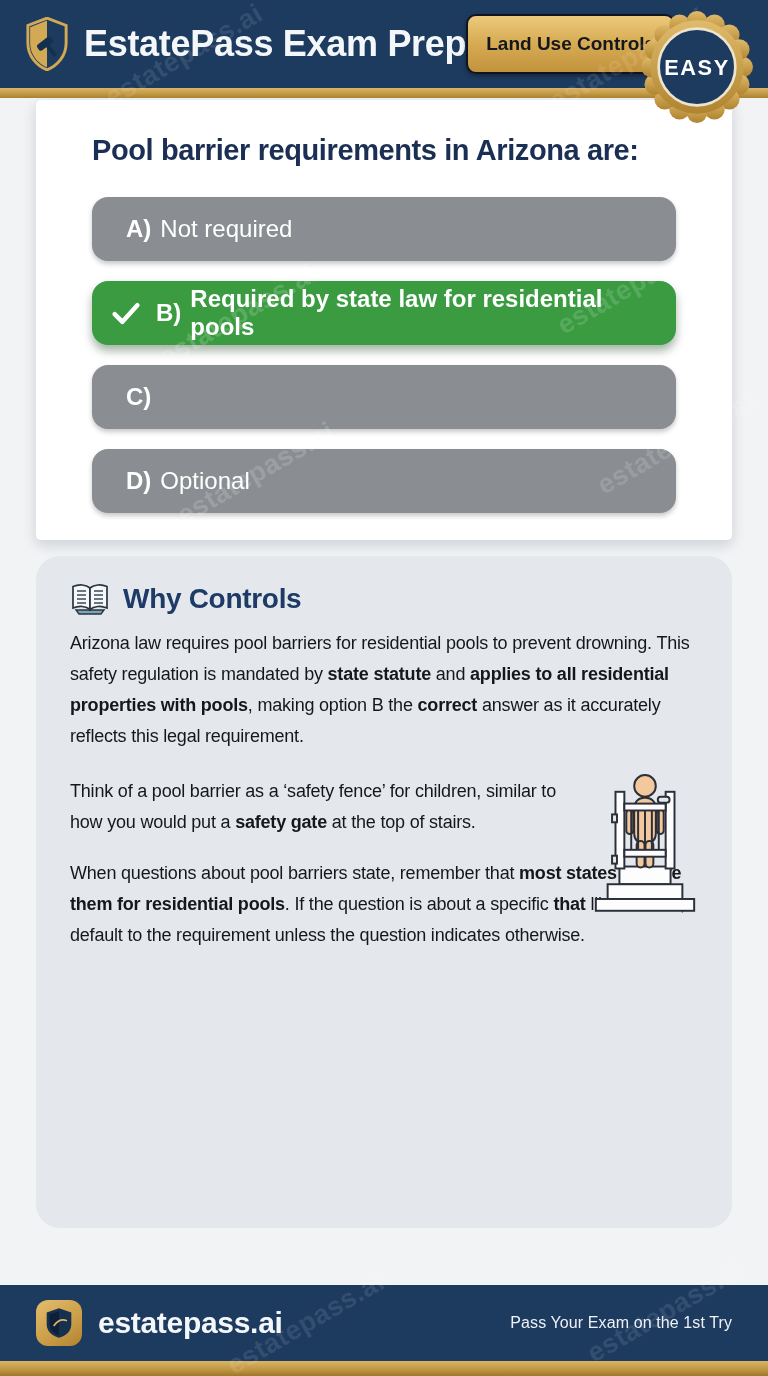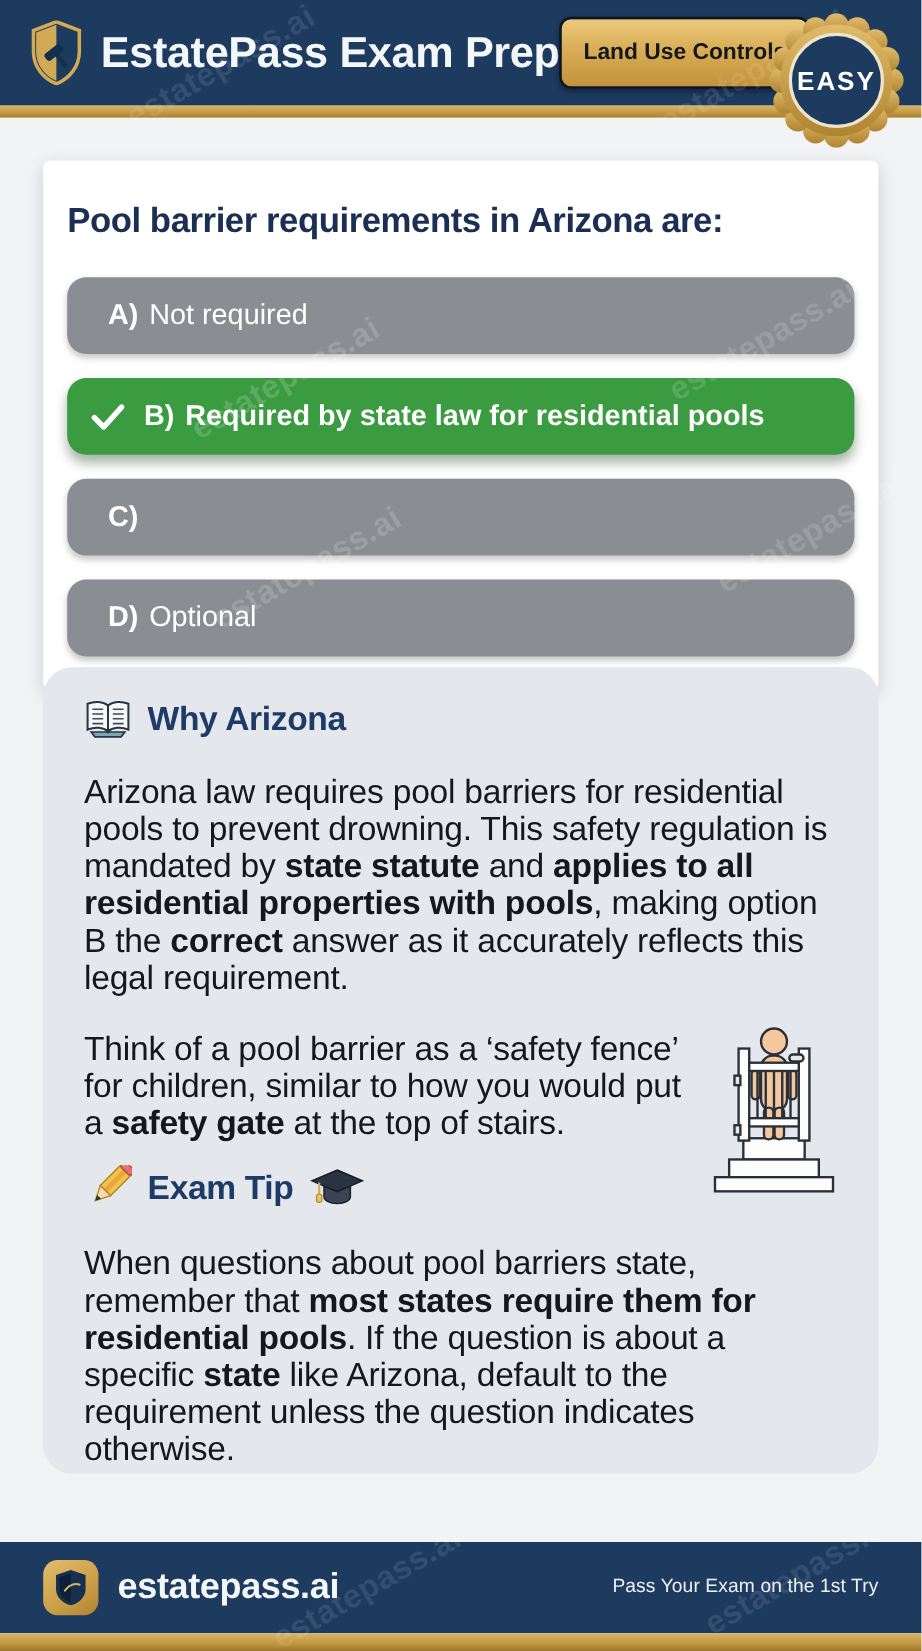--- a/index.html
+++ b/index.html
@@ -34,21 +34,21 @@
     color:#14171d; font-size:19px; font-weight:bold; white-space:nowrap;
     box-shadow:0 2px 4px rgba(0,0,0,.35);
   }
   .seal { position:absolute; right:14px; top:10px; width:114px; height:114px; z-index:6; }
 
   
   .card {
     position:absolute; left:36px; top:100px; width:696px; height:440px;
     background:#ffffff; border-radius:5px;
     box-shadow:0 5px 14px rgba(20,30,50,.16);
-    padding:34px 20px 28px; z-index:1;margin-top:34px;
+    padding:34px 56px 28px; z-index:1;
   }
   .q-title {
     color:#1b2f55; font-size:29px; font-weight:bold; letter-spacing:-0.4px;
     margin-bottom:30px;
   }
   .option {
     height:64px; border-radius:16px; background:#8a8d91;
     display:flex; align-items:center; padding:0 20px 0 34px;
     color:#ffffff; font-size:24px; margin-bottom:20px;
     box-shadow:0 3px 5px rgba(0,0,0,.22);
@@ -66,22 +66,22 @@
   .explain {
     position:absolute; left:36px; top:556px; width:696px; height:672px;
     background:#e4e8ec; border-radius:24px; padding:26px 34px; z-index:1;
   }
   .sec-head {
     display:flex; align-items:center; gap:13px;
     color:#1e3a66; font-size:28px; font-weight:bold; letter-spacing:-0.3px;
   }
   .sec-head .ic { flex:0 0 auto; display:inline-flex; }
   .para {
-    color:#15171b; font-size:28px; line-height:31px; letter-spacing:-0.2px;
-    margin-top:28px;
+    color:#15171b; font-size:18px; line-height:31px; letter-spacing:-0.2px;
+    margin-top:12px;
   }
   .why-para { margin-bottom:24px; }
   .memory-sec { position:relative; margin-bottom:20px; }
   .memory-para { width:508px; }
   .gate-illu { position:absolute; right:-6px; top:-12px; width:118px; height:150px; }
   .tip-head { margin-top:4px; }
 
   
   .footer {
     position:absolute; left:0; top:1285px; width:768px; height:76px;
@@ -187,21 +187,21 @@
       <svg width="40" height="34" viewBox="0 0 40 34">
         <path d="M6 28 h28 l-3 4 h-22 Z" fill="#7ba6b8" stroke="#2a3440" stroke-width="1.4"></path>
         <path d="M20 6 C16 2.5 9 2 3 4.5 V26 C9 23.5 16 24 20 27.5 Z" fill="#f6f8f8" stroke="#2a3440" stroke-width="1.7"></path>
         <path d="M20 6 C24 2.5 31 2 37 4.5 V26 C31 23.5 24 24 20 27.5 Z" fill="#f6f8f8" stroke="#2a3440" stroke-width="1.7"></path>
         <g stroke="#3d4a5c" stroke-width="1.3">
           <path d="M7 9 h9 M7 13 h9 M7 17 h9 M7 21 h9"></path>
           <path d="M24 9 h9 M24 13 h9 M24 17 h9 M24 21 h9"></path>
         </g>
       </svg>
     </span>
-    <span>Why Arizona</span>
+    <span>Why Controls</span>
   </div>
   <div class="para why-para"><span>Arizona law requires pool barriers for residential pools to prevent drowning. This safety regulation is mandated by </span><span class="b">state statute</span><span> and </span><span class="b">applies to all residential properties with pools</span><span>, making option B the </span><span class="b">correct</span><span> answer as it accurately reflects this legal requirement.</span></div>
 
   <div class="memory-sec">
     <div class="para memory-para"><span>Think of a pool barrier as a ‘safety fence’ for children, similar to how you would put a </span><span class="b">safety gate</span><span> at the top of stairs.</span></div>
 
     <svg class="gate-illu" viewBox="0 0 120 150">
       <g stroke="#2a2f3a" stroke-width="2" fill="#fdfdfd">
         <rect x="34" y="103" width="52" height="18"></rect>
         <rect x="22" y="121" width="76" height="15"></rect>
@@ -221,43 +221,21 @@
         <rect x="39" y="39" width="42" height="7"></rect>
         <rect x="39" y="86" width="42" height="7"></rect>
         <path d="M46 46 v40 M53 46 v40 M60 46 v40 M67 46 v40 M74 46 v40" fill="none"></path>
         <rect x="73" y="32" width="12" height="6" rx="3" fill="#e8e8e8"></rect>
         <rect x="26.5" y="50" width="5" height="8" fill="#e8e8e8"></rect>
         <rect x="26.5" y="92" width="5" height="8" fill="#e8e8e8"></rect>
       </g>
     </svg>
   </div>
 
-  <div class="sec-head tip-head">
-    <span class="ic">
-      <svg width="40" height="38" viewBox="0 0 40 38">
-        <g transform="rotate(45 20 19)">
-          <rect x="14" y="-2" width="12" height="24" fill="#f5c24b" stroke="#b98a23" stroke-width="1.3"></rect>
-          <rect x="18" y="-2" width="4" height="24" fill="#e3a93a"></rect>
-          <rect x="14" y="-7" width="12" height="6" rx="2" fill="#e8716d" stroke="#b04a47" stroke-width="1.2"></rect>
-          <path d="M14 22 h12 l-6 12 Z" fill="#f6dcb2" stroke="#b98a23" stroke-width="1.2"></path>
-          <path d="M17.7 29.5 l2.3 4.5 l2.3 -4.5 Z" fill="#2a2f3a"></path>
-        </g>
-      </svg>
-    </span>
-    <span>Exam Tip</span>
-    <span class="ic">
-      <svg width="46" height="34" viewBox="0 0 46 34">
-        <path d="M23 2 L44 11 L23 20 L2 11 Z" fill="#2b3340" stroke="#161b24" stroke-width="1.2"></path>
-        <path d="M12 15.5 V24 c0 3.4 5 6 11 6 s11 -2.6 11 -6 V15.5 L23 20 Z" fill="#3a4456" stroke="#161b24" stroke-width="1.2"></path>
-        <path d="M8 12.5 V22" stroke="#d2a954" stroke-width="1.8" fill="none"></path>
-        <rect x="5.8" y="22" width="4.4" height="7" rx="2" fill="#e7c476" stroke="#b98a23" stroke-width="1"></rect>
-      </svg>
-    </span>
-  </div>
-  <div class="para"><span>When questions about pool barriers state, remember that </span><span class="b">most states require them for residential pools</span><span>. If the question is about a specific </span><span class="b">state</span><span> like Arizona, default to the requirement unless the question indicates otherwise.</span></div>
+  <div class="para"><span>When questions about pool barriers state, remember that </span><span class="b">most states require them for residential pools</span><span>. If the question is about a specific </span><span class="b">that</span><span> like Arizona, default to the requirement unless the question indicates otherwise.</span></div>
 </div>
 
 <div class="footer">
   <div class="footer-logo">
     <svg width="30" height="32" viewBox="0 0 24 26">
       <path d="M12 1 L22 4.5 V14 C22 20 17 23.8 12 25 C7 23.8 2 20 2 14 V4.5 Z" fill="#16304f"></path>
       <path d="M12 3.4 L4.4 6 V14 C4.4 18.6 8 21.8 12 23 Z" fill="#0d2038"></path>
       <path d="M8 15 c3 -4 7 -5 10 -4" fill="none" stroke="#d9b566" stroke-width="1.4" stroke-linecap="round"></path>
     </svg>
   </div>

